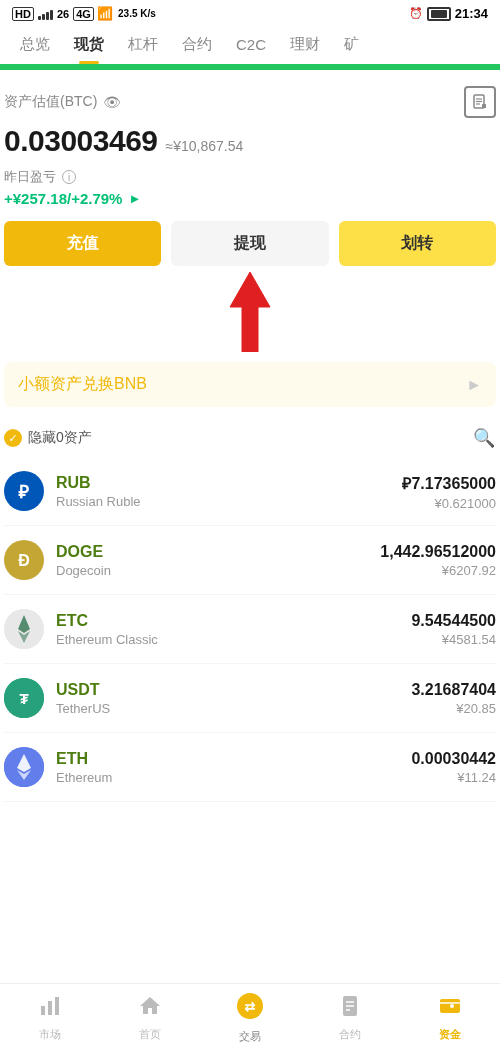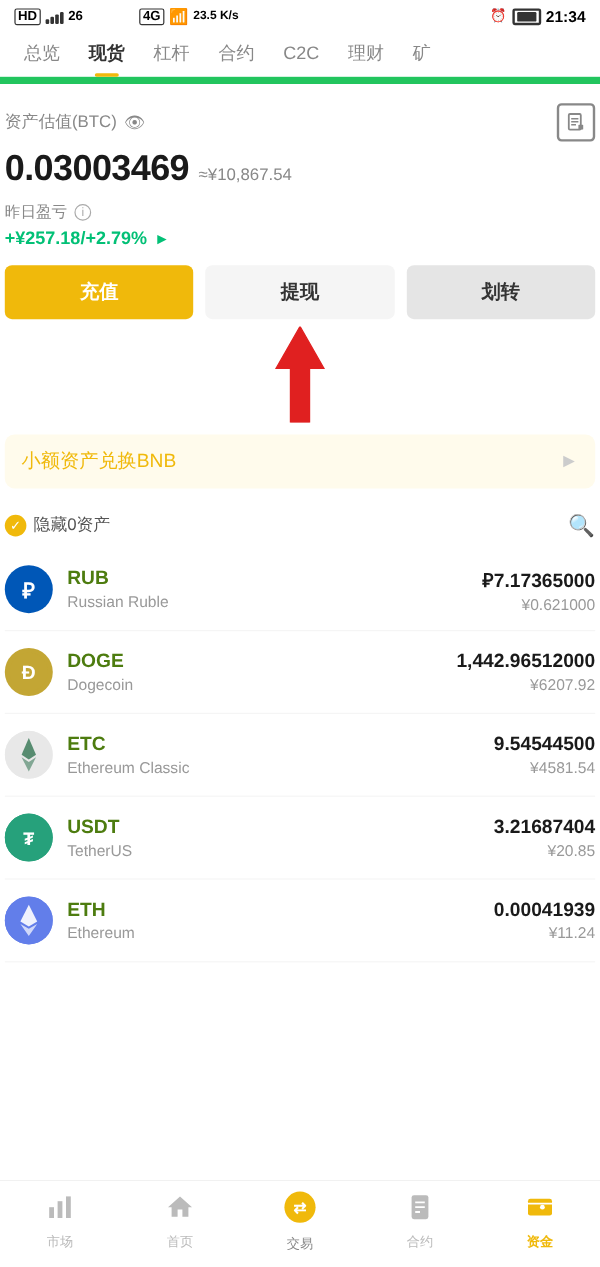--- a/index.html
+++ b/index.html
@@ -143,21 +143,21 @@
       border: none;
       border-radius: 6px;
       padding: 12px 0;
       font-size: 16px;
       font-weight: 600;
       color: #333;
       cursor: pointer;
     }
     .btn-transfer {
       flex: 1;
-      background: #e5e5e5;
+      background: #fde047;
       border: none;
       border-radius: 6px;
       padding: 12px 0;
       font-size: 16px;
       font-weight: 600;
       color: #333;
       cursor: pointer;
     }
 
     
@@ -308,21 +308,21 @@
 <div class="status-bar">
   <div class="status-left">
     <span style="font-size:11px;font-weight:700;border:1.5px solid #333;border-radius:2px;padding:0 2px;">HD</span>
     <div class="signal-bar">
       <span></span>
         <span></span>
         <span></span>
         <span></span>
     </div>
     <span style="font-size:11px;">26</span>
-    <span style="font-size:11px;font-weight:700;border:1.5px solid #333;border-radius:2px;padding:0 2px;margin-left:43px;">4G</span>
+    <span style="font-size:11px;font-weight:700;border:1.5px solid #333;border-radius:2px;padding:0 2px;">4G</span>
     <span class="wifi-icon">📶</span>
     <span style="font-size:10px;">23.5 K/s</span>
   </div>
   <div class="status-right">
     <span>⏰</span>
     <div class="battery-icon">
       <div class="battery-fill"></div>
     </div>
     <span style="font-weight:600;font-size:13px;">21:34</span>
   </div>
@@ -468,21 +468,21 @@
           <circle cx="20" cy="20" r="20" fill="#627eea"></circle>
           <polygon points="20,7 27,21 20,25 13,21" fill="white" opacity="0.9"></polygon>
           <polygon points="20,27 27,23 20,33 13,23" fill="white" opacity="0.7"></polygon>
         </svg>
       </div>
       <div class="coin-info">
         <div class="coin-name">ETH</div>
         <div class="coin-fullname">Ethereum</div>
       </div>
       <div class="coin-balance">
-        <div class="coin-amount">0.00041939</div>
+        <div class="coin-amount">0.00030442</div>
         <div class="coin-cny">¥11.24</div>
       </div>
     </div>
 
   </div>
 </div>
 
 <div class="bottom-nav">
   <div class="bottom-nav-item">
     <span class="bottom-nav-icon">

